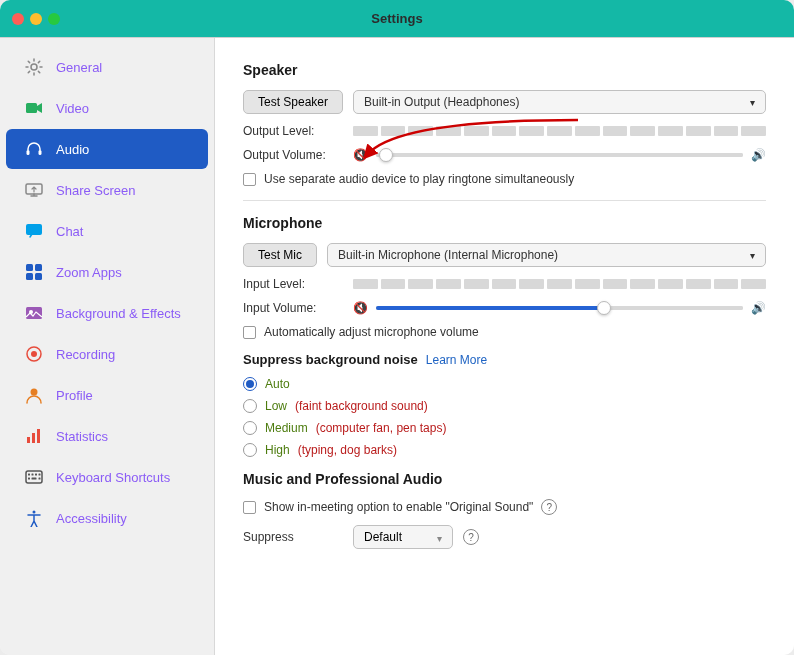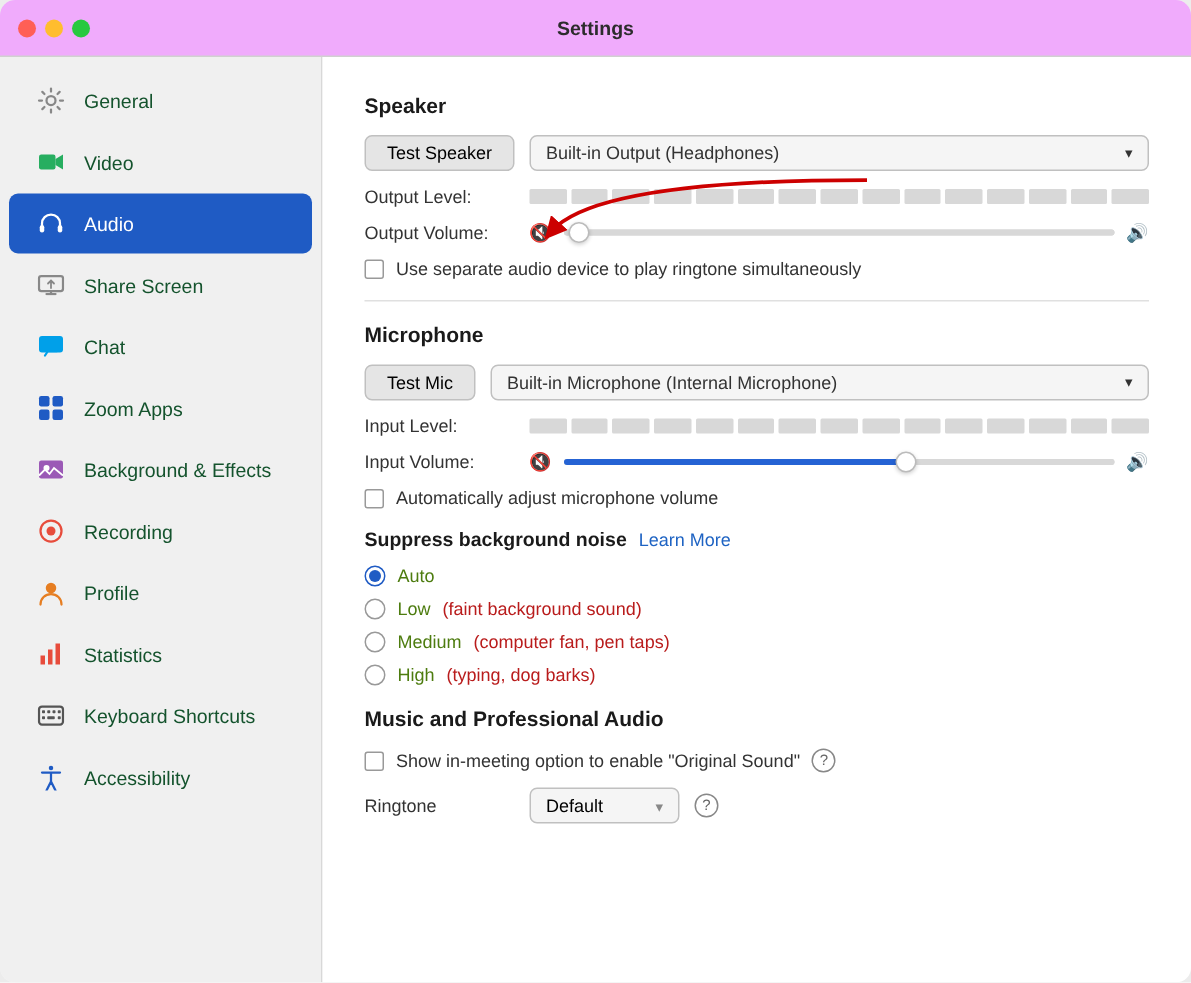--- a/index.html
+++ b/index.html
@@ -14,21 +14,21 @@
     .window {
       width: 794px;
       height: 655px;
       background: #f5f5f5;
       border-radius: 10px;
       overflow: hidden;
       display: flex;
       flex-direction: column;
     }
     .titlebar {
-      background: #f0abfc;
+      background: #14b8a6;
       height: 38px;
       display: flex;
       align-items: center;
       justify-content: center;
       position: relative;
       border-bottom: 1px solid #d0d0d0;
       flex-shrink: 0;
     }
     .titlebar-buttons {
       position: absolute;
@@ -72,21 +72,21 @@
       margin: 1px 6px;
     }
     .sidebar-item.active {
       background: #1f5bc4;
     }
     .sidebar-item.active .sidebar-label {
       color: #fff;
     }
     .sidebar-label {
       font-size: 13px;
-      color: #14532d;
+      color: #8b5cf6;
     }
     .icon-circle {
       width: 24px; height: 24px;
       border-radius: 6px;
       display: flex; align-items: center; justify-content: center;
       flex-shrink: 0;
       font-size: 14px;
     }
     
     .main {
@@ -580,21 +580,21 @@
 
       <div class="section-title">Music and Professional Audio</div>
 
       <div class="checkbox-row" style="margin-bottom:10px;">
         <div class="checkbox-box"></div>
         <span class="checkbox-label">Show in-meeting option to enable "Original Sound"</span>
         <div class="help-icon">?</div>
       </div>
 
       <div class="ringtone-row">
-        <span class="ringtone-label">Ringtone</span>
+        <span class="ringtone-label">Suppress</span>
         <div class="ringtone-select">
           <span>Default</span>
           <span class="select-arrow">▾</span>
         </div>
         <div class="help-icon">?</div>
       </div>
 
     </div>
   </div>
 </div>

